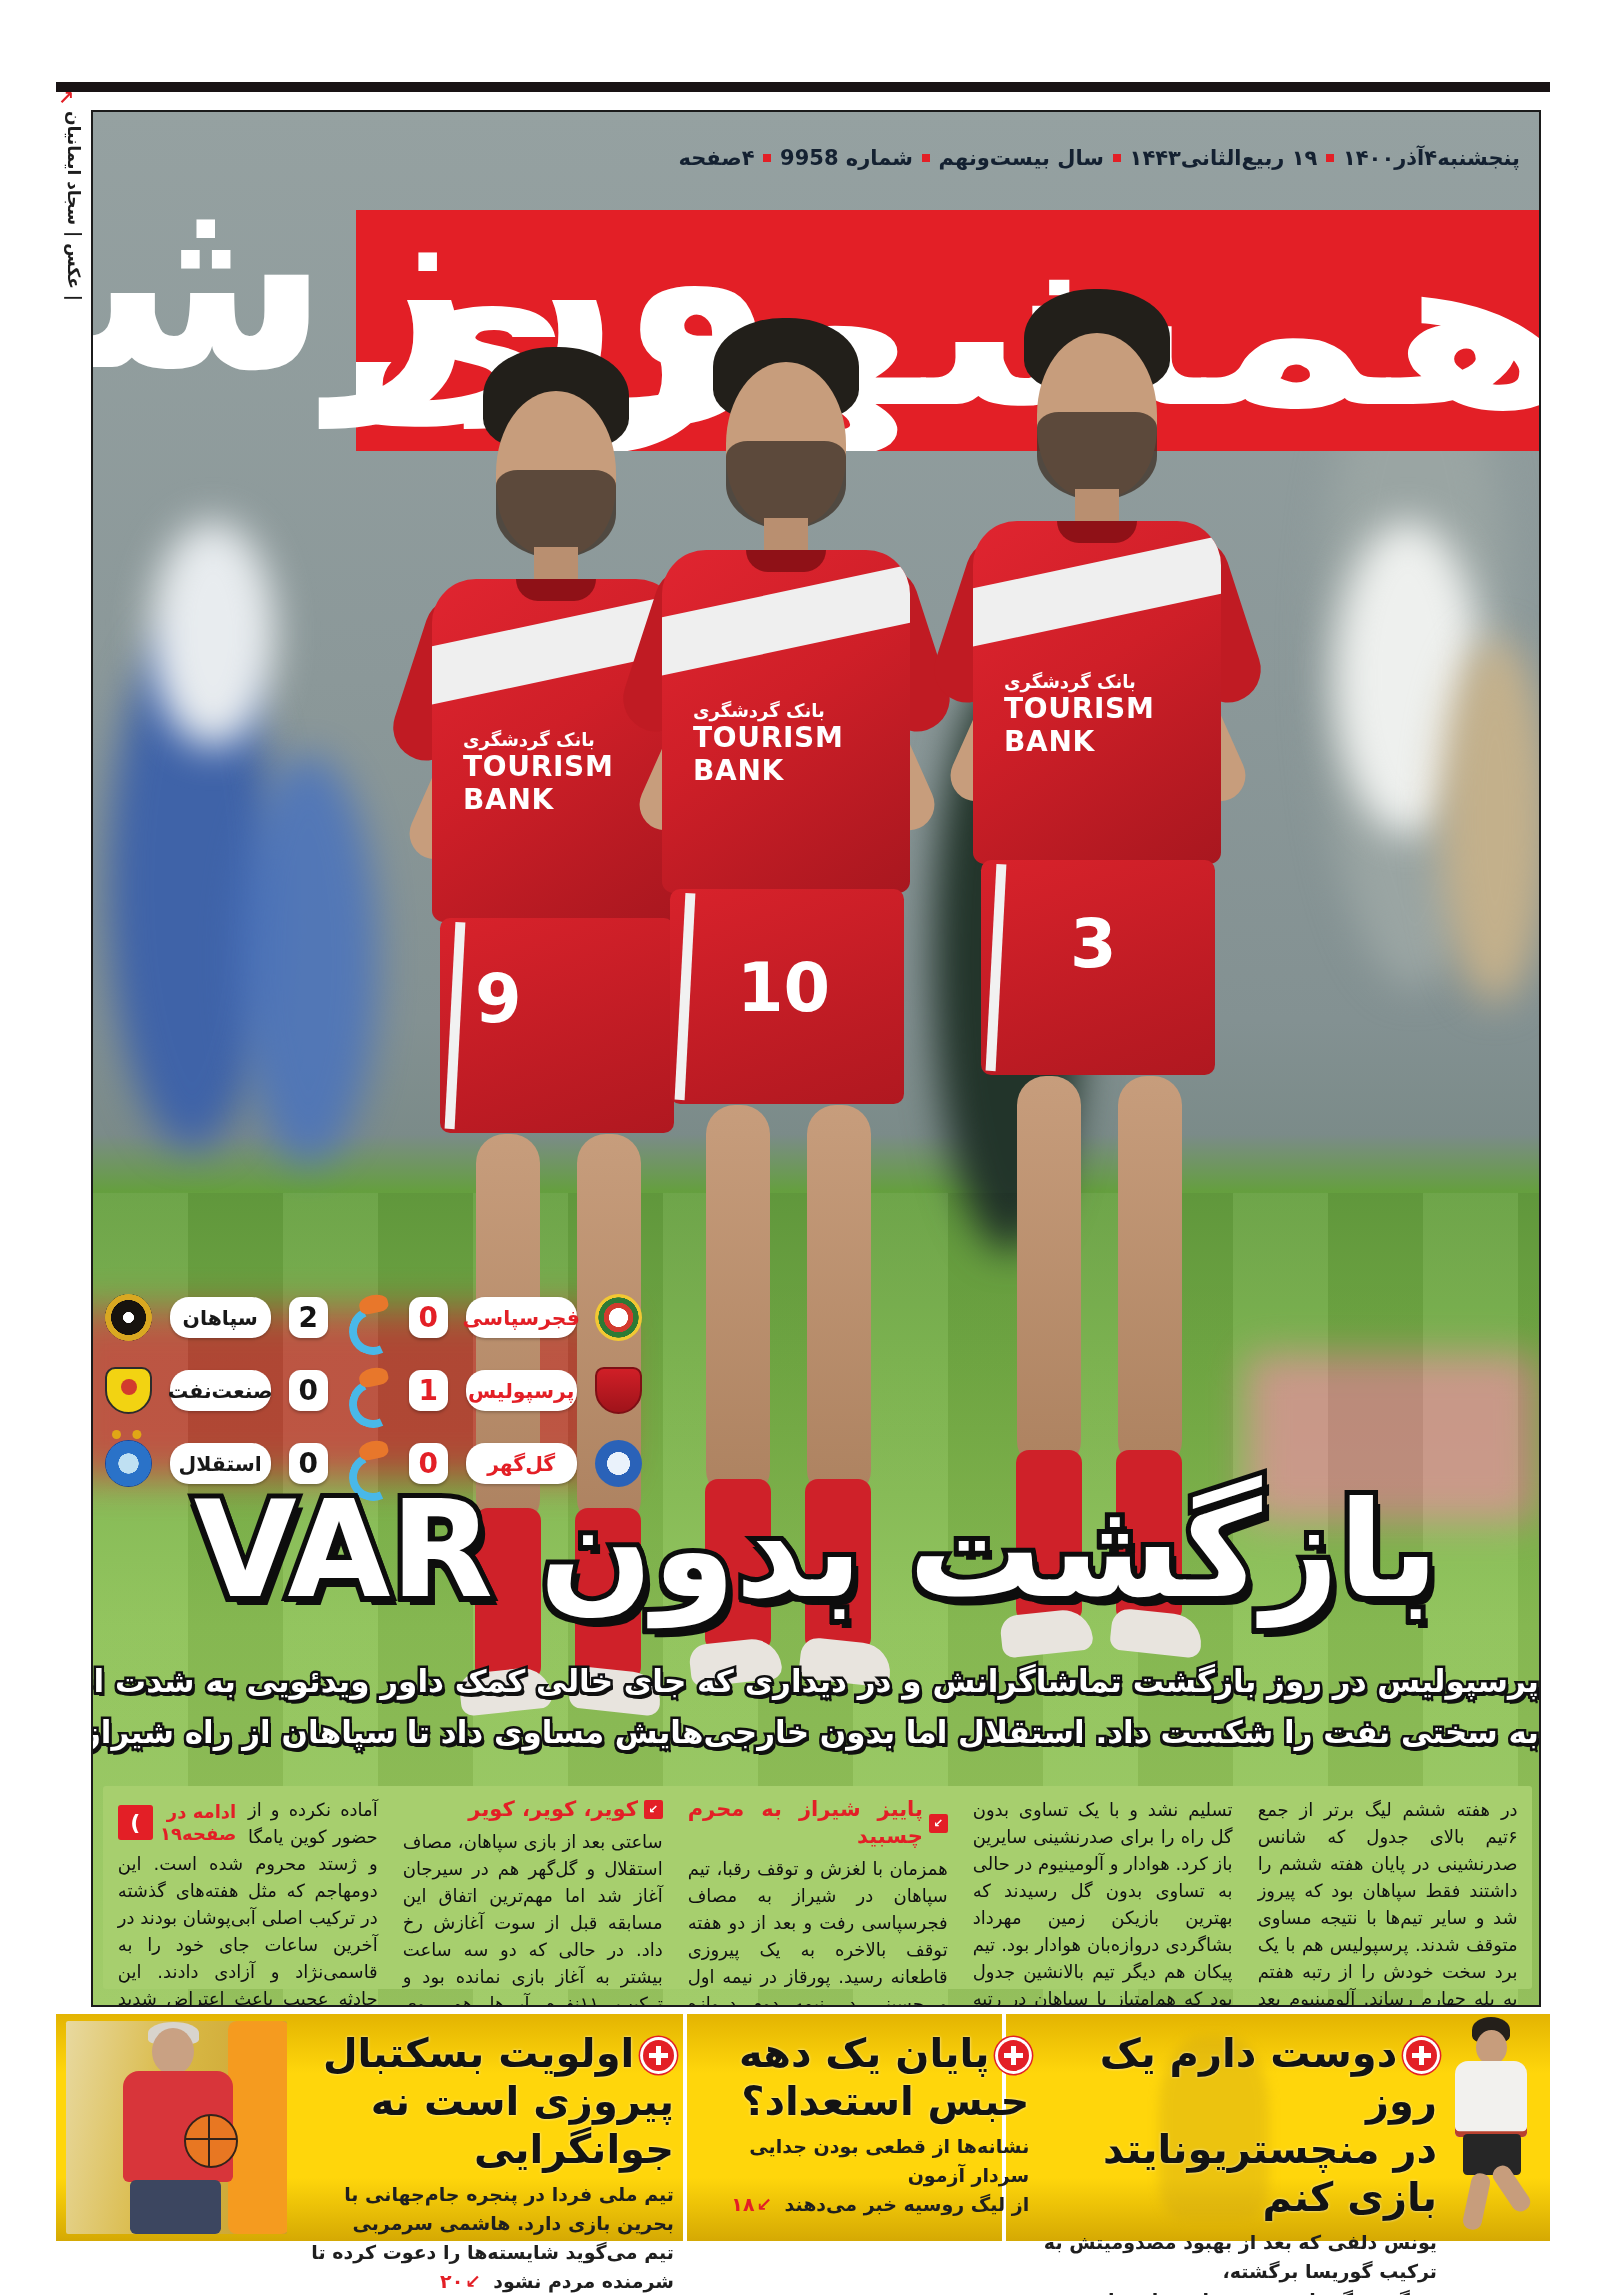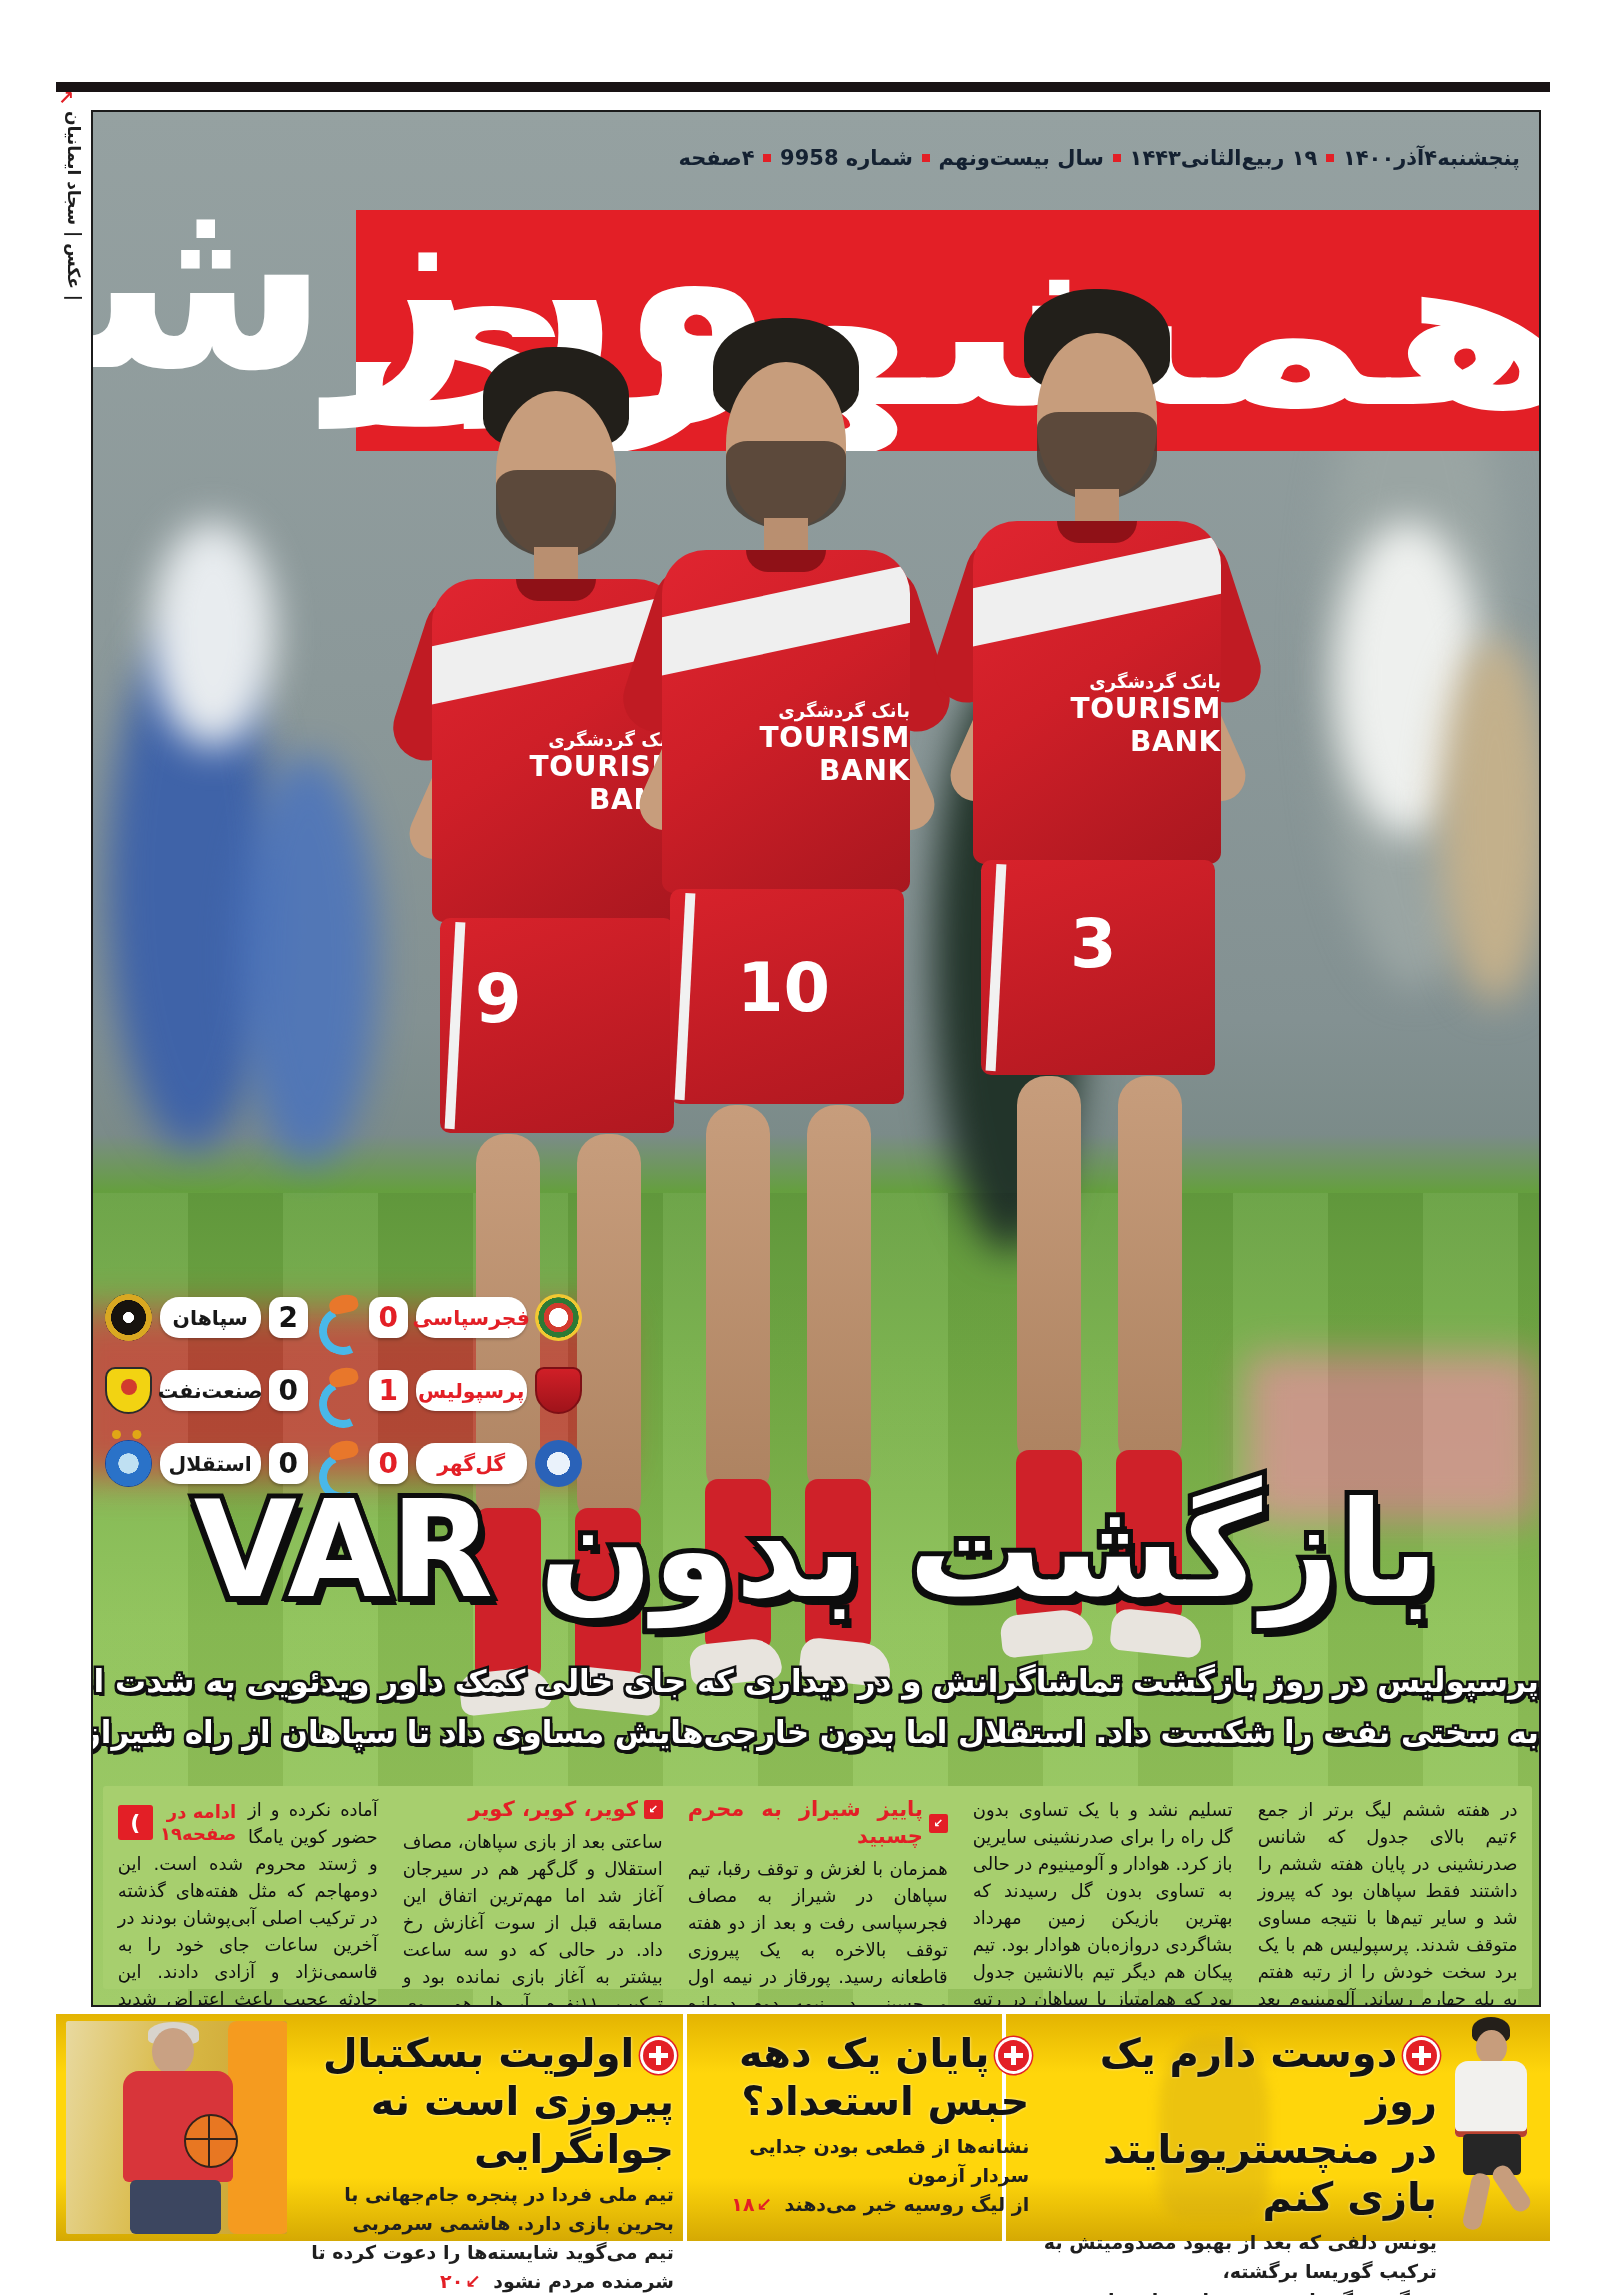--- a/index.html
+++ b/index.html
@@ -35,40 +35,40 @@
   .player{position:absolute;width:307px;height:1373px;z-index:5;}
   .player div{position:absolute;}
   .p-hair{left:80px;top:0;width:146px;height:102px;background:#221f1a;border-radius:48% 48% 30% 30%;}
   .p-face{left:93px;top:44px;width:120px;height:164px;background:#c79d7c;border-radius:50% 50% 42% 42%;}
   .p-beard{left:93px;top:123px;width:120px;height:88px;background:#41342a;opacity:.8;border-radius:18% 18% 50% 50%;}
   .p-neck{left:131px;top:200px;width:44px;height:42px;background:#b98f70;}
   .p-torso{left:29px;top:232px;width:248px;height:343px;border-radius:44px 44px 11.7px 11.7px;
         background:linear-gradient(145deg,#e02530 0%,#cf1f28 45%,#a8171f 100%);overflow:hidden;}
   .p-band{left:-29px;top:40px;width:321px;height:57px;background:#efefef;transform:rotate(-12deg);}
   .p-collar{left:84px;top:0;width:80px;height:22px;background:#8f1117;border-radius:0 0 29px 29px;}
-  .p-spon{left:0;top:150px;width:100%;text-align:right;color:#fff;direction:rtl;}
+  .p-spon{left:0;top:150px;width:100%;text-align:left;color:#fff;direction:rtl;padding-left:31px;}
   .p-spon .fa{display:block;font-size:18px;font-weight:700;}
   .p-spon .en{display:block;font-size:28px;font-weight:700;letter-spacing:0.7px;font-family:"DejaVu Sans",sans-serif;}
   .p-arm{width:66px;height:168px;background:#c01b23;border-radius:33px;top:248px;}
   .p-arm.l{left:5.8px;transform:rotate(18deg);} .p-arm.r{left:235px;transform:rotate(-18deg);}
   .p-fore{width:51px;height:117px;background:#c79d7c;border-radius:25.6px;top:398px;}
   .p-fore.l{left:20.4px;transform:rotate(24deg);} .p-fore.r{left:237px;transform:rotate(-24deg);}
   .p-fist{width:57px;height:57px;background:#c79d7c;border-radius:50%;left:45px;top:437px;}
   .p-shorts{left:37px;top:571px;width:234px;height:215px;border-radius:10.2px;
         background:linear-gradient(160deg,#d8222b,#b01820);overflow:hidden;}
   .p-sstripe{left:10.2px;top:4.4px;width:9.5px;height:207px;background:#f1f1f1;transform:rotate(3deg);}
   .p-num{position:absolute;color:#fff;font-weight:900;font-size:67px;line-height:1;}
   .p-leg{width:64px;height:394px;background:linear-gradient(#c79d7c,#ad8260);border-radius:29px;top:787px;}
   .p-leg.l{left:73px;} .p-leg.r{left:174px;}
   .p-sock{width:66px;height:172px;background:#cf2129;border-radius:13px;top:1161px;}
   .p-sock.l{left:72px;} .p-sock.r{left:172px;}
   .p-shoe{width:91px;height:42px;background:#e8e4de;border-radius:22px 37px 14.6px 14.6px;top:1323px;}
   .p-shoe.l{left:57px;transform:rotate(-6deg);} .p-shoe.r{left:167px;transform:rotate(6deg);}
   
-  .score-row{position:absolute;left:11.7px;height:63px;display:flex;align-items:center;gap:8px;z-index:6;}
+  .score-row{position:absolute;left:11.7px;height:63px;display:flex;align-items:center;gap:18px;z-index:6;}
   .crest{width:47px;height:47px;border-radius:50%;flex:0 0 auto;position:relative;}
   .crest-sepahan{background:radial-gradient(circle,#fff 0 16%,#17130e 17% 52%,#d9a821 53% 70%,#17130e 71% 100%);}
   .crest-naft{background:#f2d312;border:2.2px solid #2c2c2c;border-radius:10.2px 10.2px 50% 50%;box-sizing:border-box;}
   .crest-naft::after{content:"";position:absolute;left:14px;top:10.2px;width:16px;height:16px;background:#d23b2e;border-radius:50%;}
   .crest-esteghlal{background:radial-gradient(circle,#bfe0f2 0 30%,#2a72c8 31% 68%,#17479c 69% 100%);}
   .crest-esteghlal::before{content:"";position:absolute;left:7.3px;top:-10.2px;width:8.8px;height:8.8px;background:#e0a616;border-radius:50%;box-shadow:20.4px 0 0 #e0a616;}
   .crest-fajr{background:radial-gradient(circle,#fff 0 28%,#d23b2e 29% 44%,#2d7a35 45% 60%,#f2c832 61% 100%);}
   .crest-persepolis{background:linear-gradient(#d01f27,#9f131a);border:2.2px solid #7e0f15;border-radius:8.8px 8.8px 50% 50%;box-sizing:border-box;}
   .crest-golgohar{background:radial-gradient(circle,#eaf2fb 0 34%,#2a62b8 35% 72%,#184a96 73% 100%);}
   .pill{background:#fff;border-radius:19px;height:41px;display:flex;align-items:center;justify-content:center;

